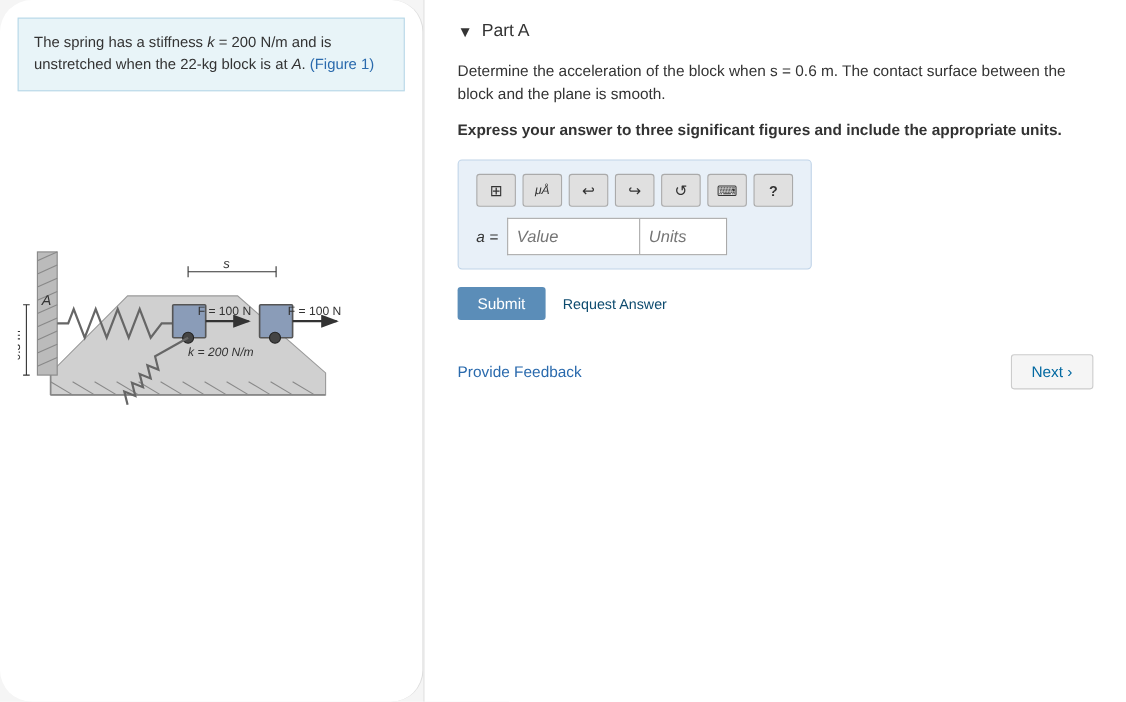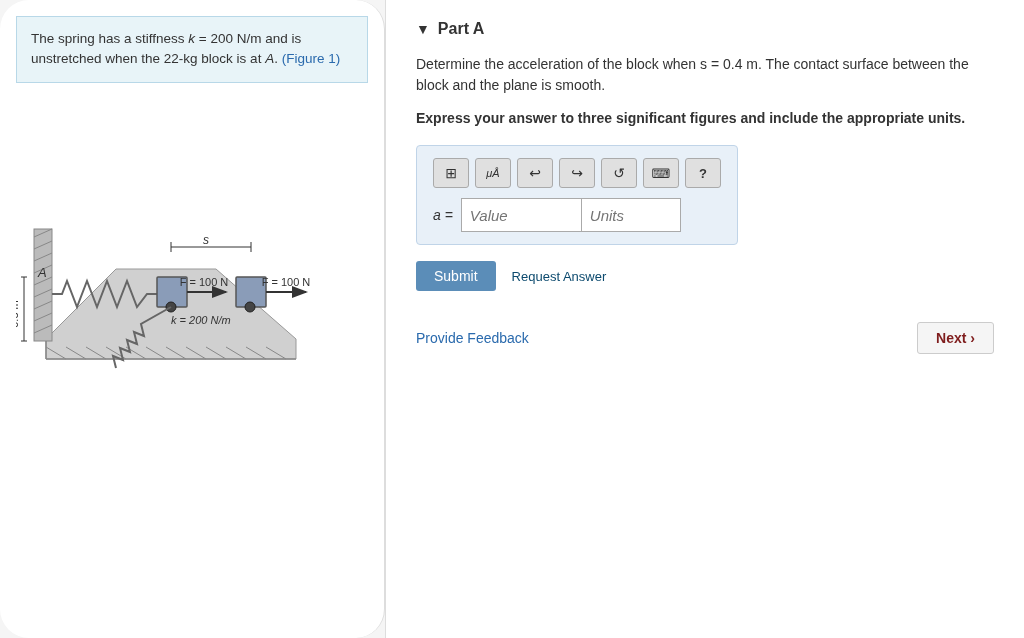--- a/index.html
+++ b/index.html
@@ -111,21 +111,21 @@
     }
 
     .collapse-arrow {
       color: #333;
       font-size: 14px;
       cursor: pointer;
     }
 
     .part-title {
       font-size: 16px;
-      font-weight: bold;
+      font-weight: normal;
       color: #333;
     }
 
     .question-text {
       font-size: 14px;
       color: #333;
       line-height: 1.5;
       margin-bottom: 12px;
     }
 
@@ -188,21 +188,21 @@
       border-right: none;
       background: #fff;
       padding: 0 8px;
       font-size: 15px;
       color: #3b82f6;
       font-style: italic;
       outline: none;
     }
 
     .answer-units-input {
-      width: 100px;
+      width: 80px;
       height: 34px;
       border: 1px solid #aaa;
       background: #fff;
       padding: 0 8px;
       font-size: 15px;
       color: #aaa;
       font-style: italic;
       outline: none;
     }
 
@@ -242,29 +242,28 @@
     .provide-feedback-link {
       color: #2a6aad;
       text-decoration: none;
       font-size: 14px;
       cursor: pointer;
     }
 
     .next-btn {
       background: #f5f5f5;
       border: 1px solid #ccc;
-      color: #7f1d1d;
+      color: #0369a1;
       padding: 7px 18px;
       border-radius: 3px;
       font-size: 14px;
       cursor: pointer;
       display: flex;
       align-items: center;
       gap: 4px;
-      font-weight: bold;
     }
   </style>
 </head>
 <body>
 
 <div class="left-panel">
   <div class="problem-statement">
     <span>The spring has a stiffness <em>k</em> = 200 N/m and is unstretched when the 22-kg block is at <em>A</em>. </span><a class="link" href="#">(Figure 1)</a>
   </div>
 
@@ -347,21 +346,21 @@
 
 <div style="width:1px; background:#ddd; flex-shrink:0;"></div>
 
 <div class="right-panel">
 
   <div class="part-header">
     <span class="collapse-arrow">▼</span>
     <span class="part-title">Part A</span>
   </div>
 
-  <p class="question-text">Determine the acceleration of the block when s = 0.4 m. The contact surface between the block and the plane is smooth.</p>
+  <p class="question-text">Determine the acceleration of the block when s = 0.6 m. The contact surface between the block and the plane is smooth.</p>
 
   <p class="express-text">Express your answer to three significant figures and include the appropriate units.</p>
 
   
   <div class="answer-box">
     
     <div class="toolbar">
       <button class="toolbar-btn" title="Matrix">
         <span style="font-size:14px;">⊞</span>
       </button>

